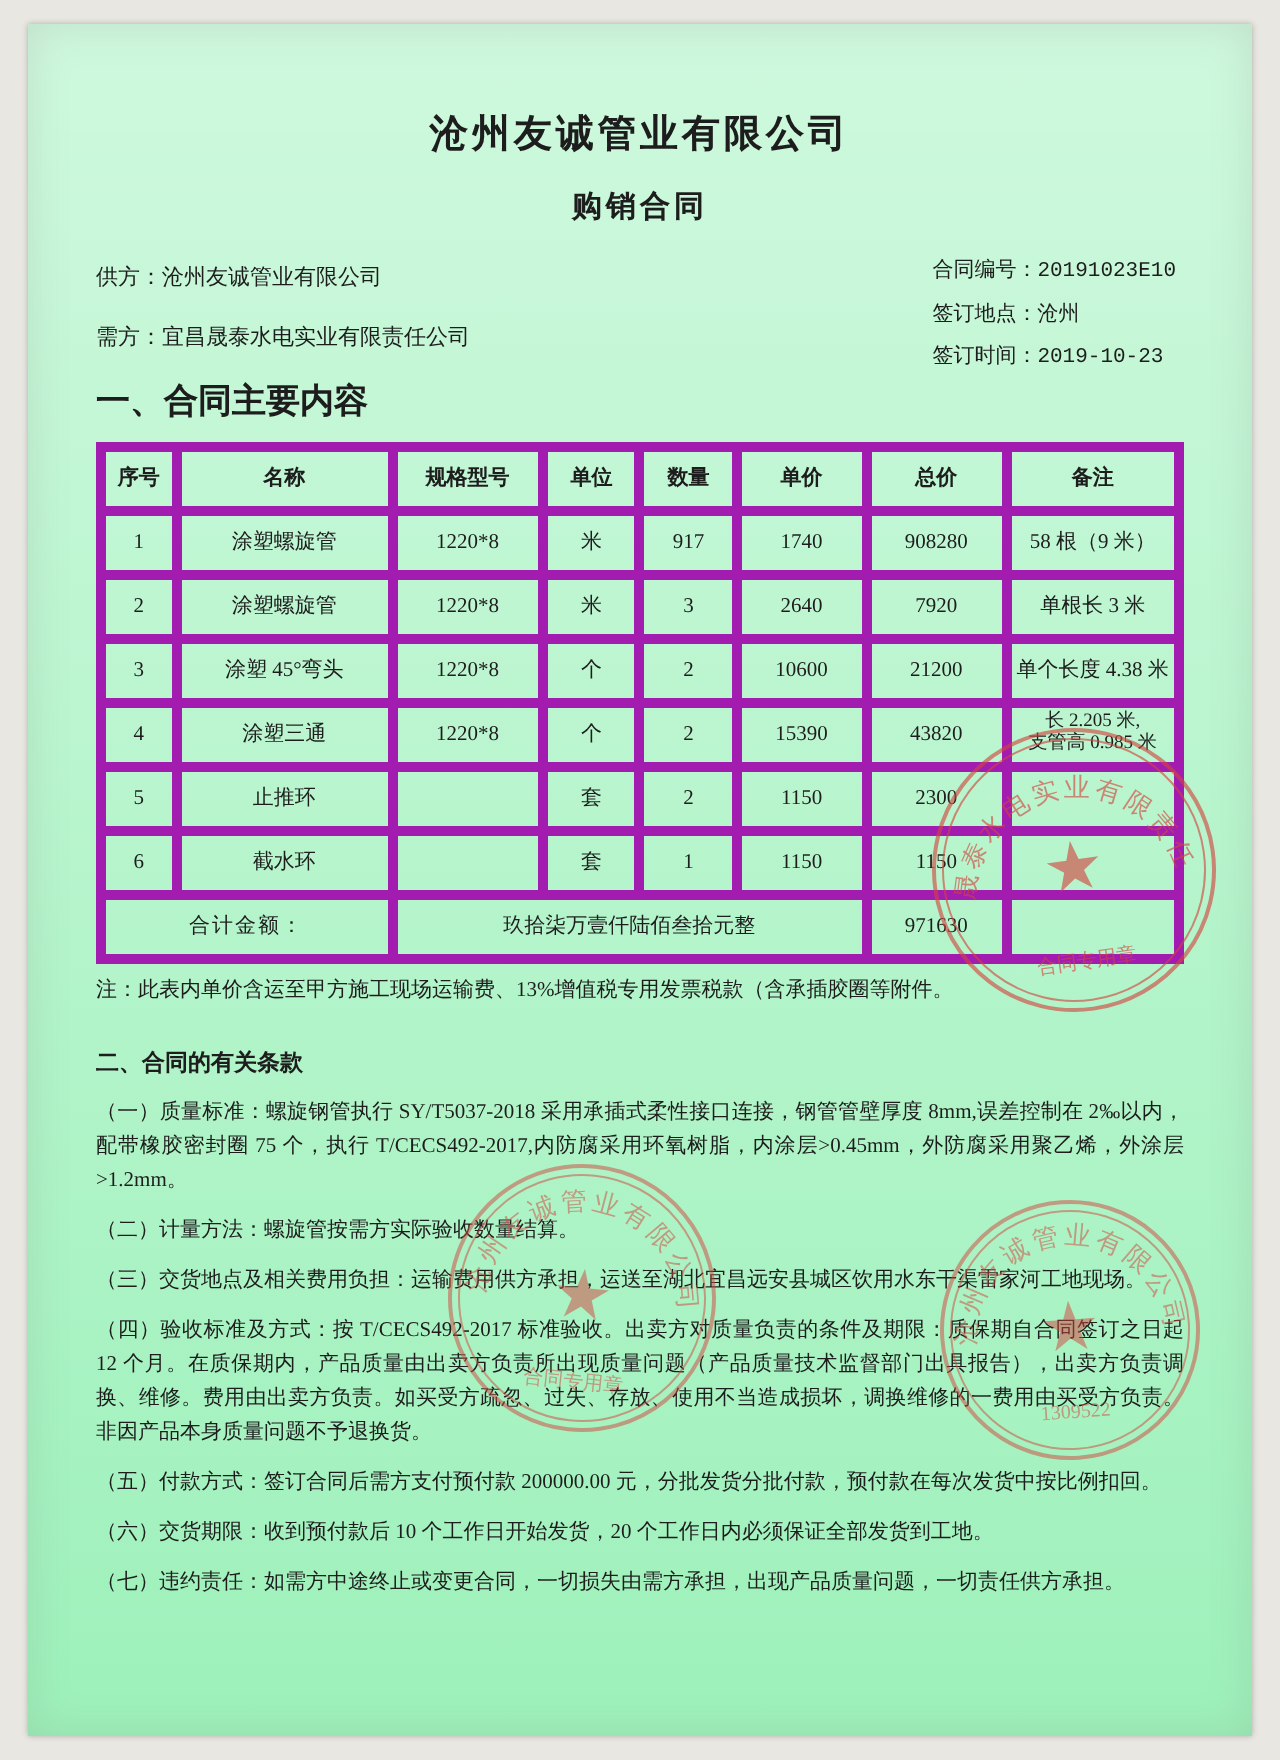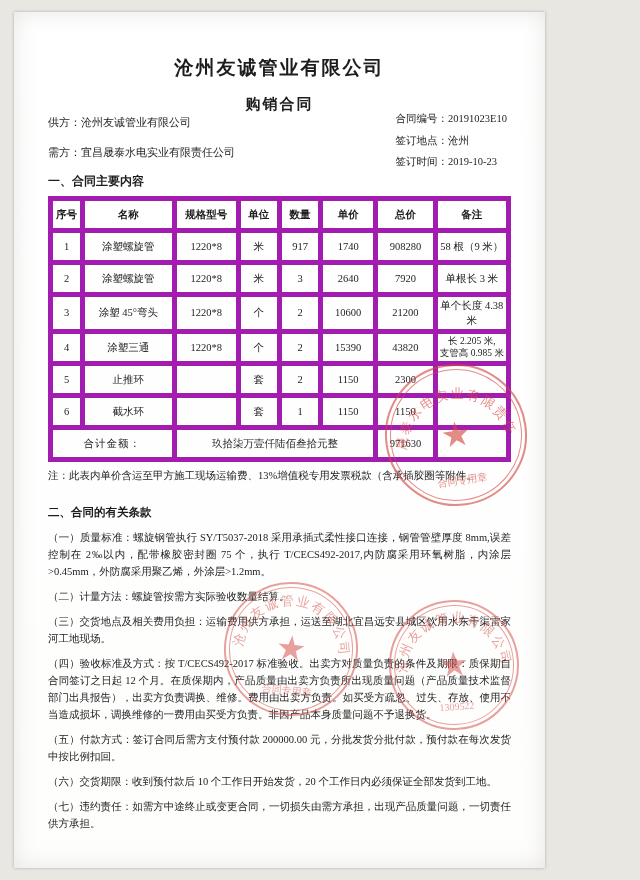--- a/index.html
+++ b/index.html
@@ -5,22 +5,22 @@
   html,body{margin:0;padding:0;}
   body{
     width:640px;height:880px;
     background:#e9e7e2;
     font-family:"Liberation Serif", serif;
     overflow:hidden;
   }
   .page{
     position:absolute;
     left:14px;top:12px;
-    width:531px;height:856px;
-    background:#ffffff;
+    width:612px;height:856px;
+    background:#86efac;
     box-shadow:0 0 3px rgba(0,0,0,.25);
     overflow:hidden;
   }
   .paper-inner{
     position:absolute;
     left:0;top:0;width:612px;height:856px;
     background:
       linear-gradient(180deg, rgba(255,255,255,.6), rgba(250,248,244,.2));
   }
   .content{
@@ -38,38 +38,41 @@
     margin-top:8px;
   }
   .subtitle{
     text-align:center;
     font-size:15px;
     font-weight:700;
     letter-spacing:2px;
     margin-top:12px;
   }
   .meta{
+    margin-top:18px;
     position:relative;
     height:52px;
+    font-family:Liberation Mono, monospace;
   }
   .meta .left{
     position:absolute;left:0;top:0;
     font-size:11px;
   }
   .meta .left div{margin-bottom:14px;}
   .meta .right{
     position:absolute;right:4px;top:-4px;
     font-size:10.5px;
     text-align:left;
   }
   .meta .right div{margin-bottom:6px;}
   .sec{
     margin-top:6px;
-    font-size:12px;
+    font-size:17px;
     font-weight:700;
+    font-family:Liberation Mono, monospace;
   }
   table.items{
     width:100%;
     border-collapse:collapse;
     margin-top:5px;
     font-size:10.5px;
   }
   table.items th, table.items td{
     border:5px solid #a21caf;
     text-align:center;

